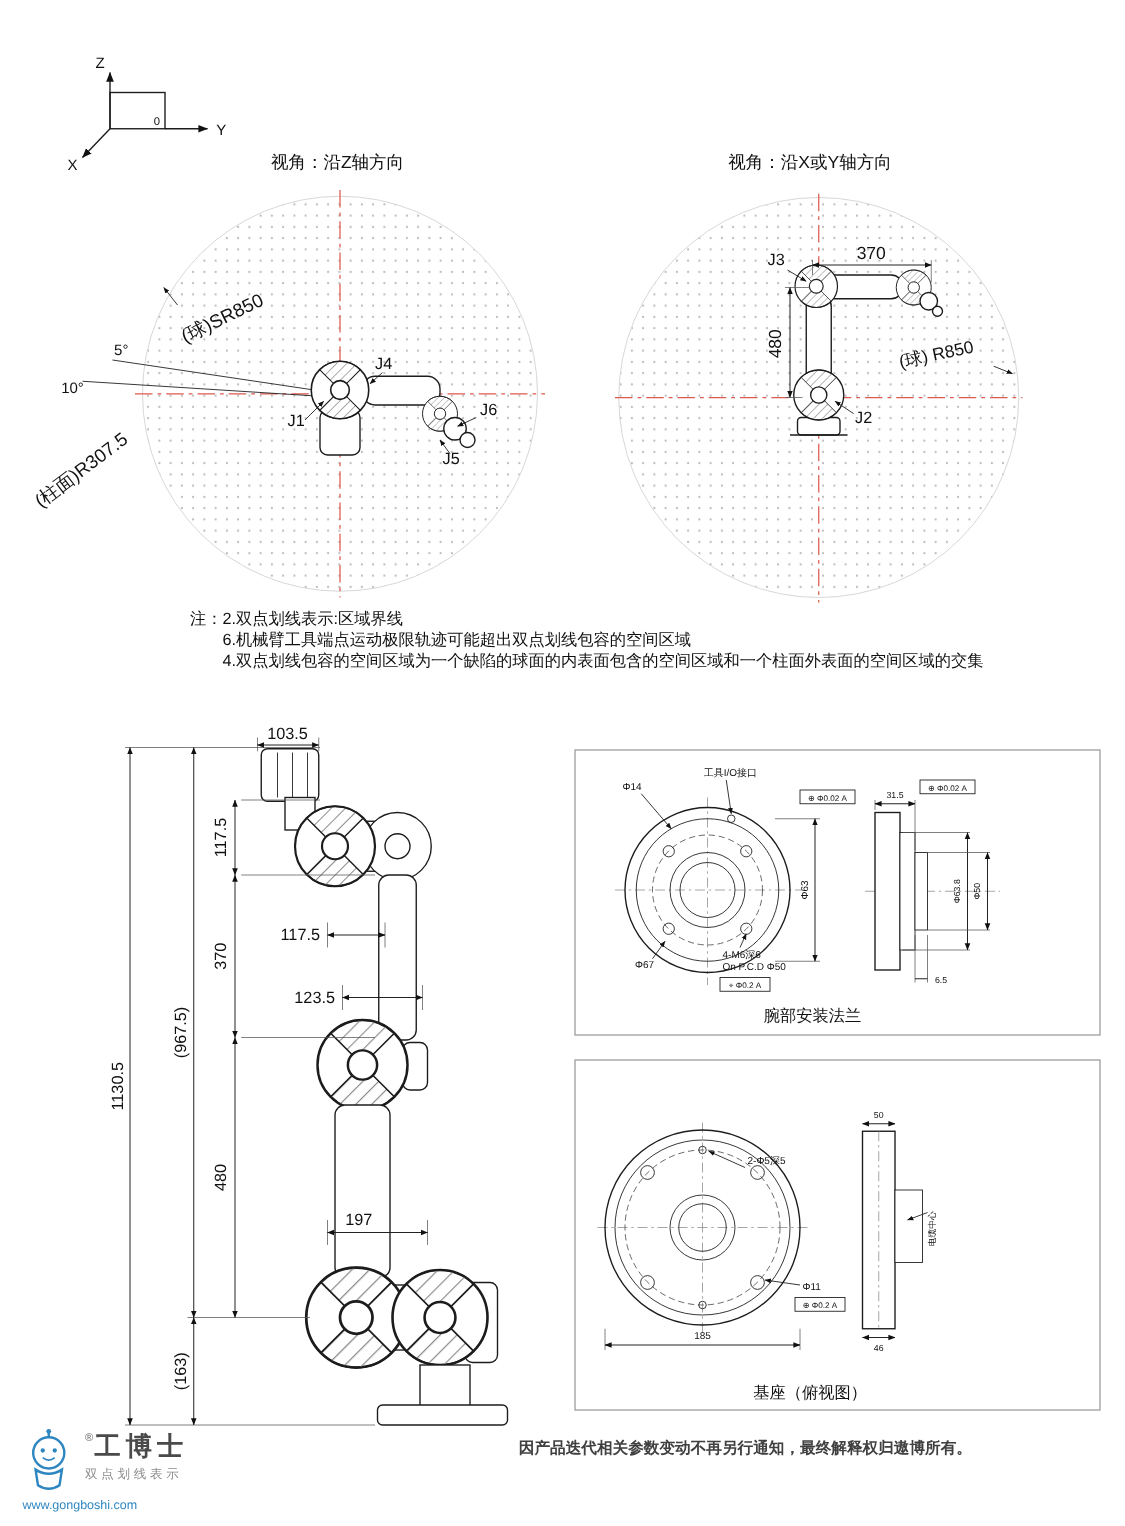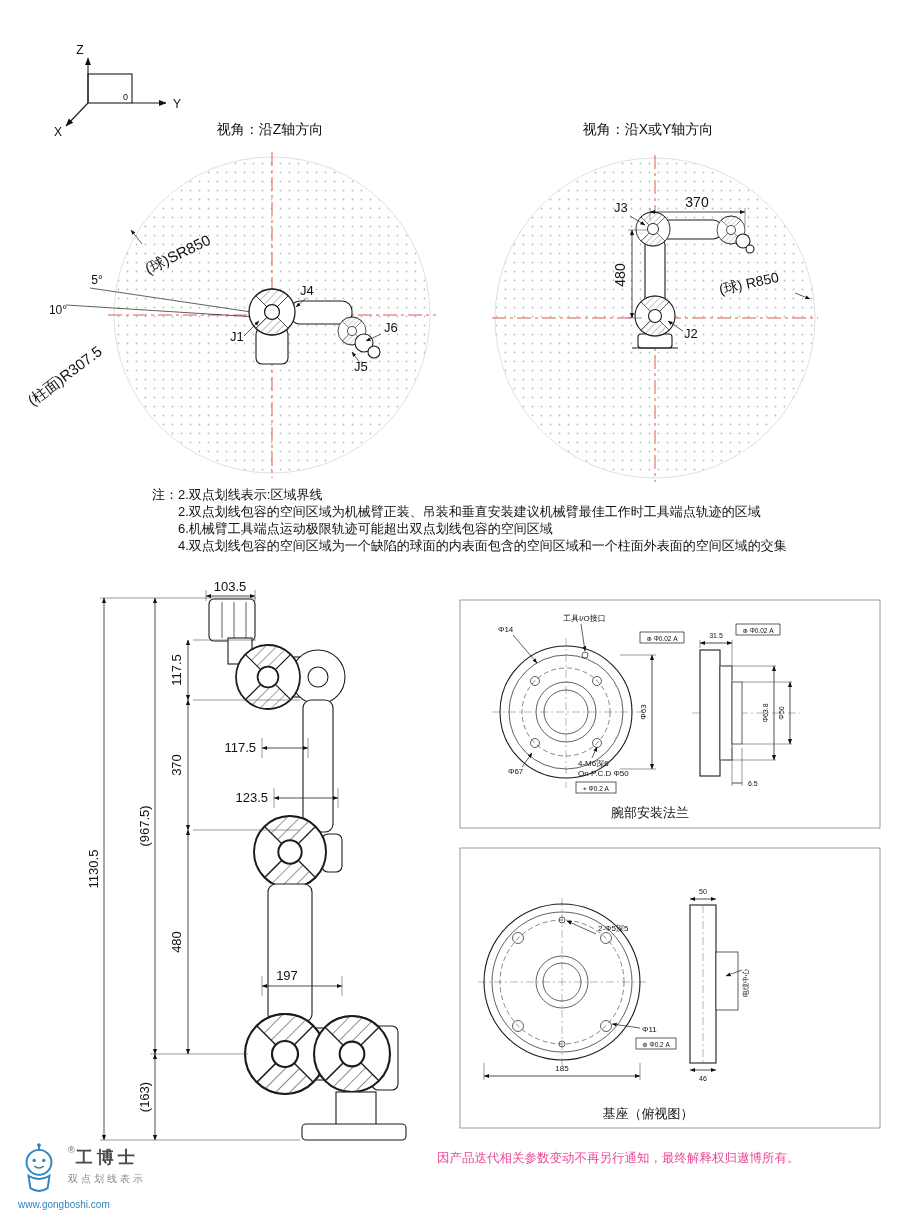--- a/index.html
+++ b/index.html
@@ -27,25 +27,25 @@
          color:#111;line-height:17px;white-space:nowrap;}
   .notes-label{flex:0 0 auto;}
   .note-line{height:17px;}
 
   
   .logo{position:absolute;left:16px;top:1142px;width:220px;}
   .logo-row{display:flex;align-items:flex-start;}
   .logo-text{margin-left:6px;padding-top:4px;}
   .brand-line{display:flex;align-items:flex-start;}
   .reg{font-size:9px;color:#666;margin-right:1px;line-height:9px;}
-  .brand{font-size:17px;font-weight:bold;color:#4a4a4a;letter-spacing:4px;line-height:24px;}
+  .brand{font-size:21px;font-weight:bold;color:#4a4a4a;letter-spacing:4px;line-height:24px;}
   .tagline{font-size:10px;color:#8a8a8a;letter-spacing:3px;margin-top:2px;}
   .website{font-size:10px;color:#2e86c1;margin-top:3px;margin-left:2px;}
 
-  .disclaimer{position:absolute;left:437px;top:1150px;font-size:12.5px;color:#ec4899;}
+  .disclaimer{position:absolute;left:415px;top:1150px;font-size:12.5px;color:#404040;font-weight:bold;}
 </style>
 </head>
 <body>
 
 <div id="page">
 
 <svg class="main" width="900" height="1221">
   <defs>
     <pattern id="dots" width="9" height="9" patternUnits="userSpaceOnUse">
       <circle cx="1.5" cy="1.5" r="0.9" fill="#bcbcbc"></circle>
@@ -309,21 +309,20 @@
     <line x1="742" y1="970" x2="726" y2="976" class="lt" marker-end="url(#arr)"></line>
 
     <text x="648" y="1118" class="t13 mid">基座（俯视图）</text>
   </g>
 </svg>
 
   <div class="notes">
     <span class="notes-label">注：</span>
     <div class="notes-items">
       <div class="note-line">2.双点划线表示:区域界线</div>
-      <div class="note-line">2.双点划线包容的空间区域为机械臂正装、吊装和垂直安装建议机械臂最佳工作时工具端点轨迹的区域</div>
       <div class="note-line">6.机械臂工具端点运动极限轨迹可能超出双点划线包容的空间区域</div>
       <div class="note-line">4.双点划线包容的空间区域为一个缺陷的球面的内表面包含的空间区域和一个柱面外表面的空间区域的交集</div>
     </div>
   </div>
 
   <div class="logo">
     <div class="logo-row">
       <svg width="46" height="54" viewBox="0 0 48 56">
         <circle cx="24" cy="21" r="13" fill="#fff" stroke="#2e86c1" stroke-width="2"></circle>
         <circle cx="19" cy="19" r="1.8" fill="#2e86c1"></circle>

